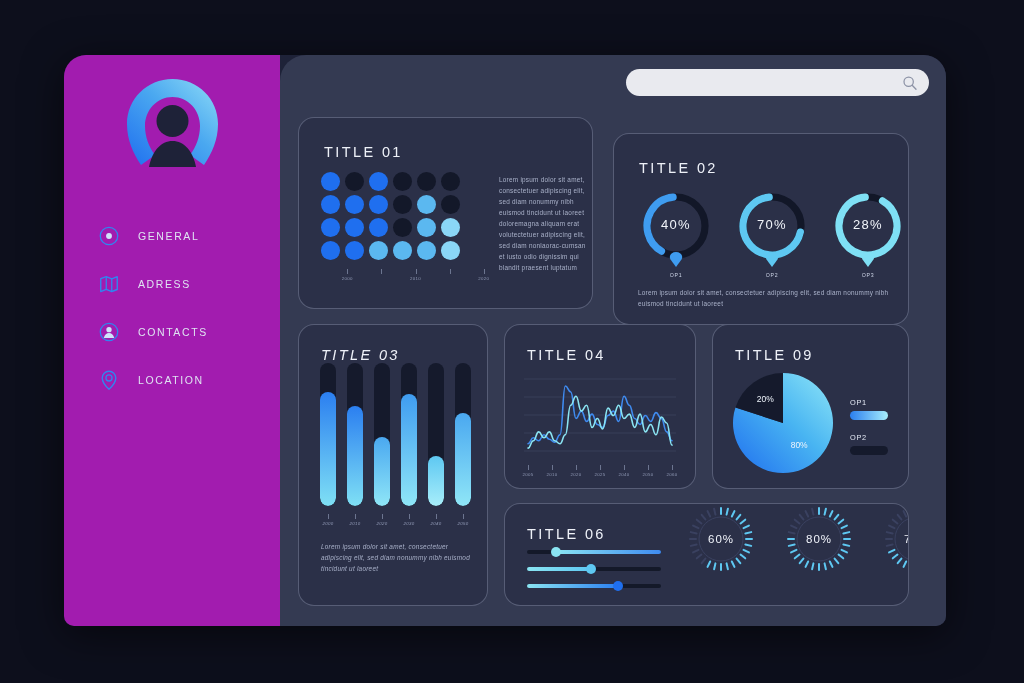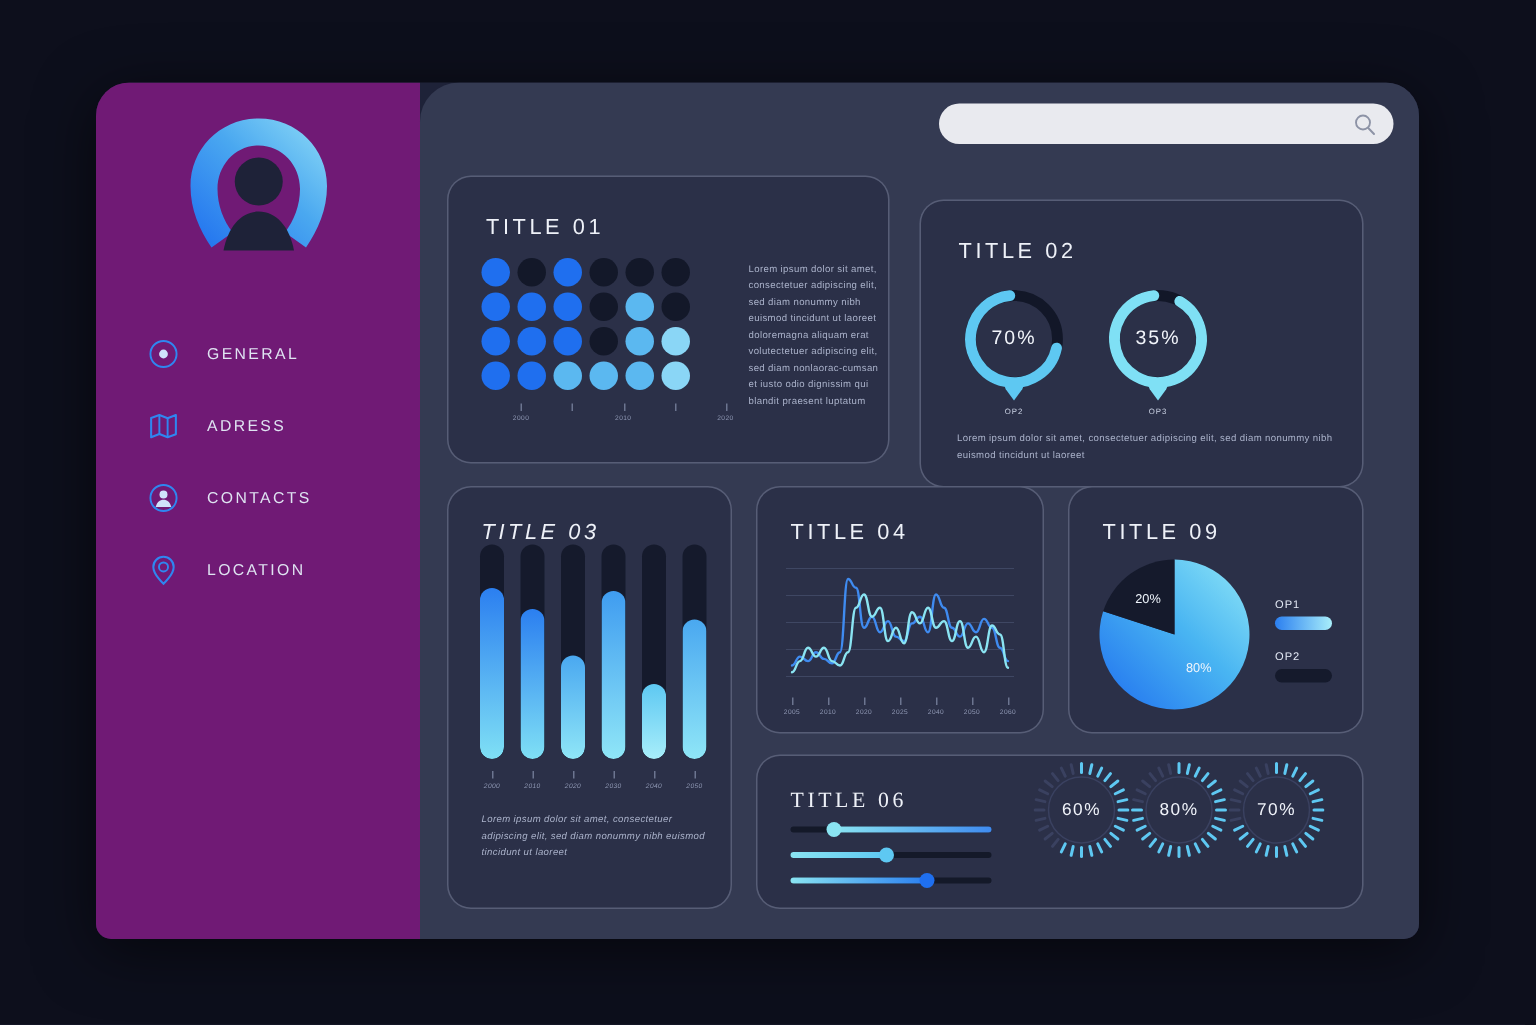--- a/index.html
+++ b/index.html
@@ -17,21 +17,21 @@
     width: 882px; height: 571px;
     background: #1e2238;
     border-radius: 22px 22px 10px 10px;
     overflow: hidden;
     display: flex;
     box-shadow: 0 8px 40px rgba(0,0,0,.55);
   }
   
   .sidebar {
     width: 216px; flex: none;
-    background: #701a75;
+    background: #a21caf;
     position: relative;
     padding-top: 22px;
   }
   .avatar-wrap { width: 100%; display: flex; justify-content: center; margin-bottom: 52px; }
   .nav { padding-left: 34px; display: flex; flex-direction: column; gap: 18px; }
   .nav-item {
     display: flex; align-items: center; gap: 18px;
     height: 30px; cursor: pointer;
   }
   .nav-ico { width: 22px; height: 22px; flex: none; display:block; }
@@ -81,21 +81,21 @@
   #card1 { left: 0;     top: 0;    width: 295px; height: 192px; }
   #card2 { left: 315px; top: 16px;    width: 296px; height: 192px; }
   #card3 { left: 0;     top: 207px; width: 190px; height: 282px; font-style: italic; }
   #card4 { left: 206px; top: 207px; width: 192px; height: 165px; }
   #card5 { left: 414px; top: 207px; width: 197px; height: 165px; }
   #card6 { left: 206px; top: 386px; width: 405px; height: 103px; }
 
   #card1 .card-title, #card2 .card-title { margin: 26px 0 0 25px; }
   #card3 .card-title { margin: 22px 0 0 22px; }
   #card4 .card-title, #card5 .card-title { margin: 22px 0 0 22px; }
-  #card6 .card-title { margin: 22px 0 0 22px; font-family: Liberation Serif, serif; }
+  #card6 .card-title { margin: 22px 0 0 22px; }
 
   
   .c1-row { display: flex; gap: 11px; padding: 12px 0 0 22px; align-items: flex-start; }
   .dotgrid { display: grid; grid-template-columns: repeat(6, 19px); gap: 4px 5px; }
   .dot { width: 19px; height: 19px; border-radius: 50%; }
   .c1-axis { position: relative; width: 145px; height: 16px; margin: 9px 0 0 22px; }
   .c1-tickmark { position: absolute; top: 0; width: 1px; height: 5px; background: #6c7590; }
   .c1-ticktext { position: absolute; top: 7px; transform: translateX(-50%); }
   .c1-text { width: 110px; padding-top: 2px; }
 
@@ -133,21 +133,21 @@
 
   
   .c6-inner { display: flex; align-items: center; }
   .sliders { padding: 8px 0 0 22px; display: flex; flex-direction: column; gap: 13px; }
   .slider { position: relative; width: 134px; height: 4px; border-radius: 3px; background: #141929; }
   .slider-fill { position: absolute; top: 0; height: 4px; border-radius: 3px; }
   .slider-knob {
     position: absolute; top: -3px; width: 10px; height: 10px; border-radius: 50%;
     transform: translateX(-50%);
   }
-  .tickgauges { display: flex; gap: 1px; margin-left: 28px; margin-top: -14px; }
+  .tickgauges { display: flex; gap: 34px; margin-left: 28px; margin-top: -14px; }
   .tickgauge { position: relative; width: 64px; height: 64px; }
   .tickgauge-val {
     position: absolute; inset: 0; display: flex; align-items: center; justify-content: center;
     color: #f0f3fa; font-size: 11.5px; letter-spacing: 1px;
   }
 </style>
 </head>
 <body>
 
 <div id="root">
@@ -261,33 +261,42 @@
             <div class="c1-text body-text">Lorem ipsum dolor sit amet, consectetuer adipiscing elit, sed diam nonummy nibh euismod tincidunt ut laoreet doloremagna aliquam erat volutectetuer adipiscing elit, sed diam nonlaorac-cumsan et iusto odio dignissim qui blandit praesent luptatum</div>
           </div>
         </div>
 
         <div class="card" id="card2">
           <div class="card-title">TITLE 02</div>
           <div class="gauges" id="gauges">
               <div class="gauge">
                 <svg width="76" height="80" viewBox="0 0 76 80">
                   <circle cx="38" cy="36" r="29" fill="none" stroke="#121728" stroke-width="7.2"></circle>
+                  <circle cx="38" cy="36" r="29" fill="none" stroke="#3f9cf0" stroke-width="7.2" stroke-linecap="round" stroke-dasharray="72.88494956328321 182.212373908208" transform="rotate(120 38 36)"></circle>
+                  <path d="M38 62 C33 62 30.5 66 32.5 69.5 L38 77 L43.5 69.5 C45.5 66 43 62 38 62 Z" fill="#3f9cf0"></path>
+                </svg>
+                <div class="gauge-val">40%</div>
+                <div class="gauge-op op-label">OP1</div>
+              </div>
+              <div class="gauge">
+                <svg width="76" height="80" viewBox="0 0 76 80">
+                  <circle cx="38" cy="36" r="29" fill="none" stroke="#121728" stroke-width="7.2"></circle>
                   <circle cx="38" cy="36" r="29" fill="none" stroke="#5ec8f2" stroke-width="7.2" stroke-linecap="round" stroke-dasharray="127.54866173574561 182.212373908208" transform="rotate(12.000000000000014 38 36)"></circle>
                   <path d="M38 62 C33 62 30.5 66 32.5 69.5 L38 77 L43.5 69.5 C45.5 66 43 62 38 62 Z" fill="#5ec8f2"></path>
                 </svg>
                 <div class="gauge-val">70%</div>
                 <div class="gauge-op op-label">OP2</div>
               </div>
               <div class="gauge">
                 <svg width="76" height="80" viewBox="0 0 76 80">
                   <circle cx="38" cy="36" r="29" fill="none" stroke="#121728" stroke-width="7.2"></circle>
                   <circle cx="38" cy="36" r="29" fill="none" stroke="#7fe0f5" stroke-width="7.2" stroke-linecap="round" stroke-dasharray="163.9911365173872 182.212373908208" transform="rotate(-60.00000000000001 38 36)"></circle>
                   <path d="M38 62 C33 62 30.5 66 32.5 69.5 L38 77 L43.5 69.5 C45.5 66 43 62 38 62 Z" fill="#7fe0f5"></path>
                 </svg>
-                <div class="gauge-val">35%</div>
+                <div class="gauge-val">28%</div>
                 <div class="gauge-op op-label">OP3</div>
               </div>
             </div>
           <div class="body-text">Lorem ipsum dolor sit amet, consectetuer adipiscing elit, sed diam nonummy nibh euismod tincidunt ut laoreet</div>
         </div>
 
         <div class="card" id="card3">
           <div class="card-title">TITLE 03</div>
           <div class="bars" id="bars">
               <div class="bar-track">

